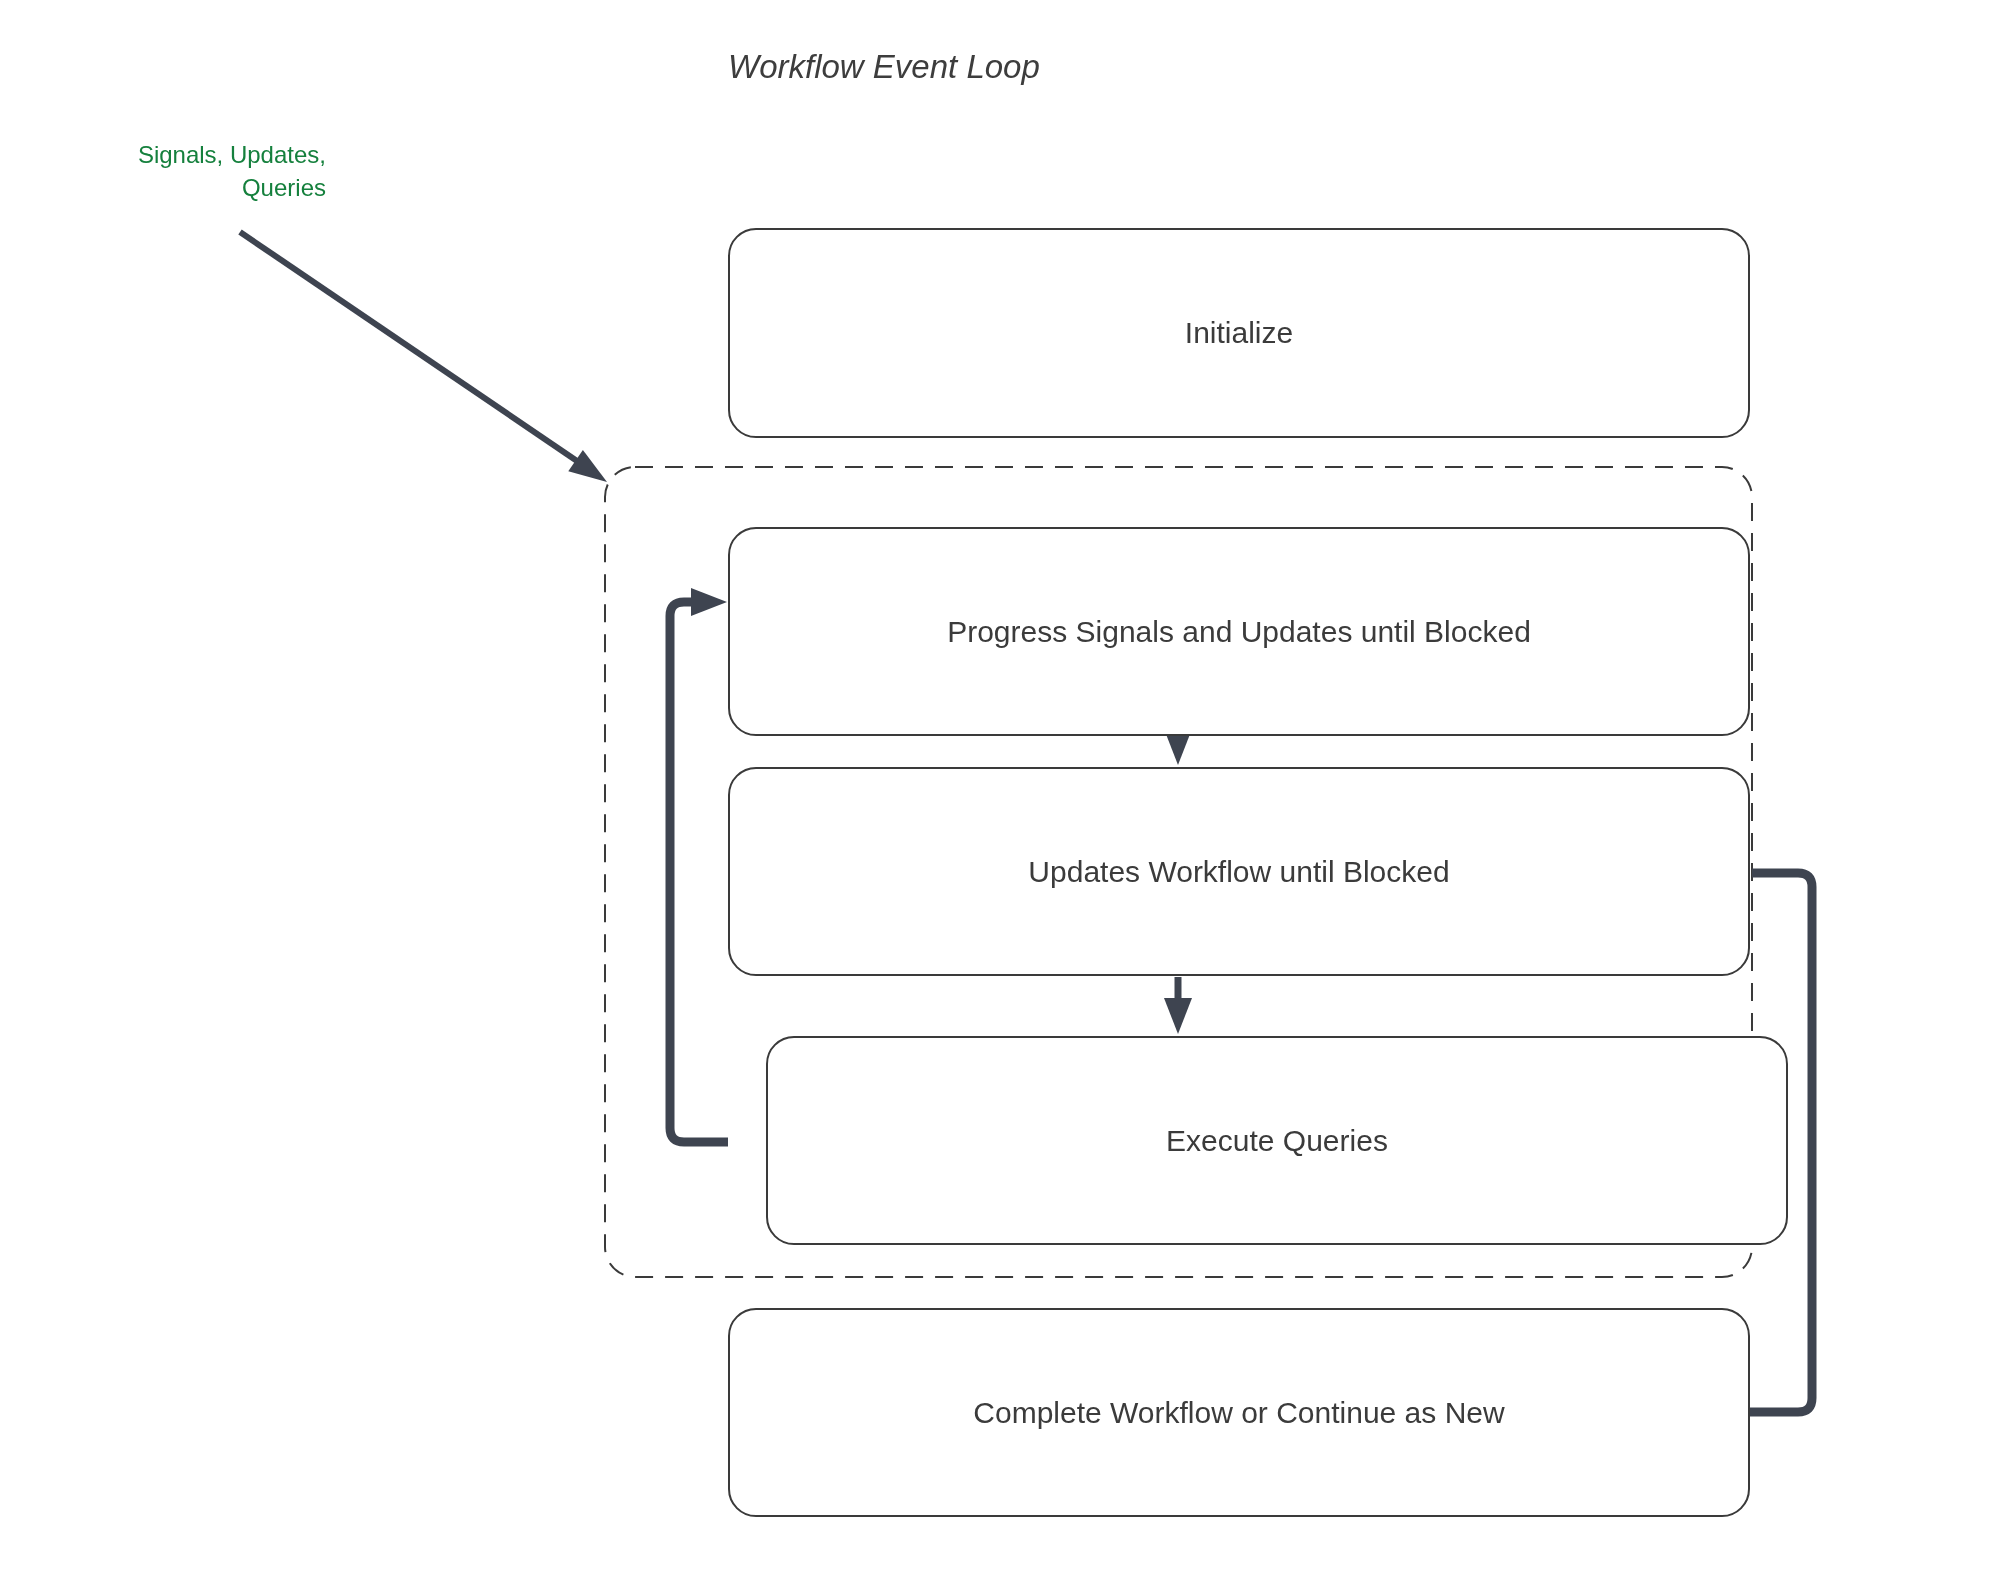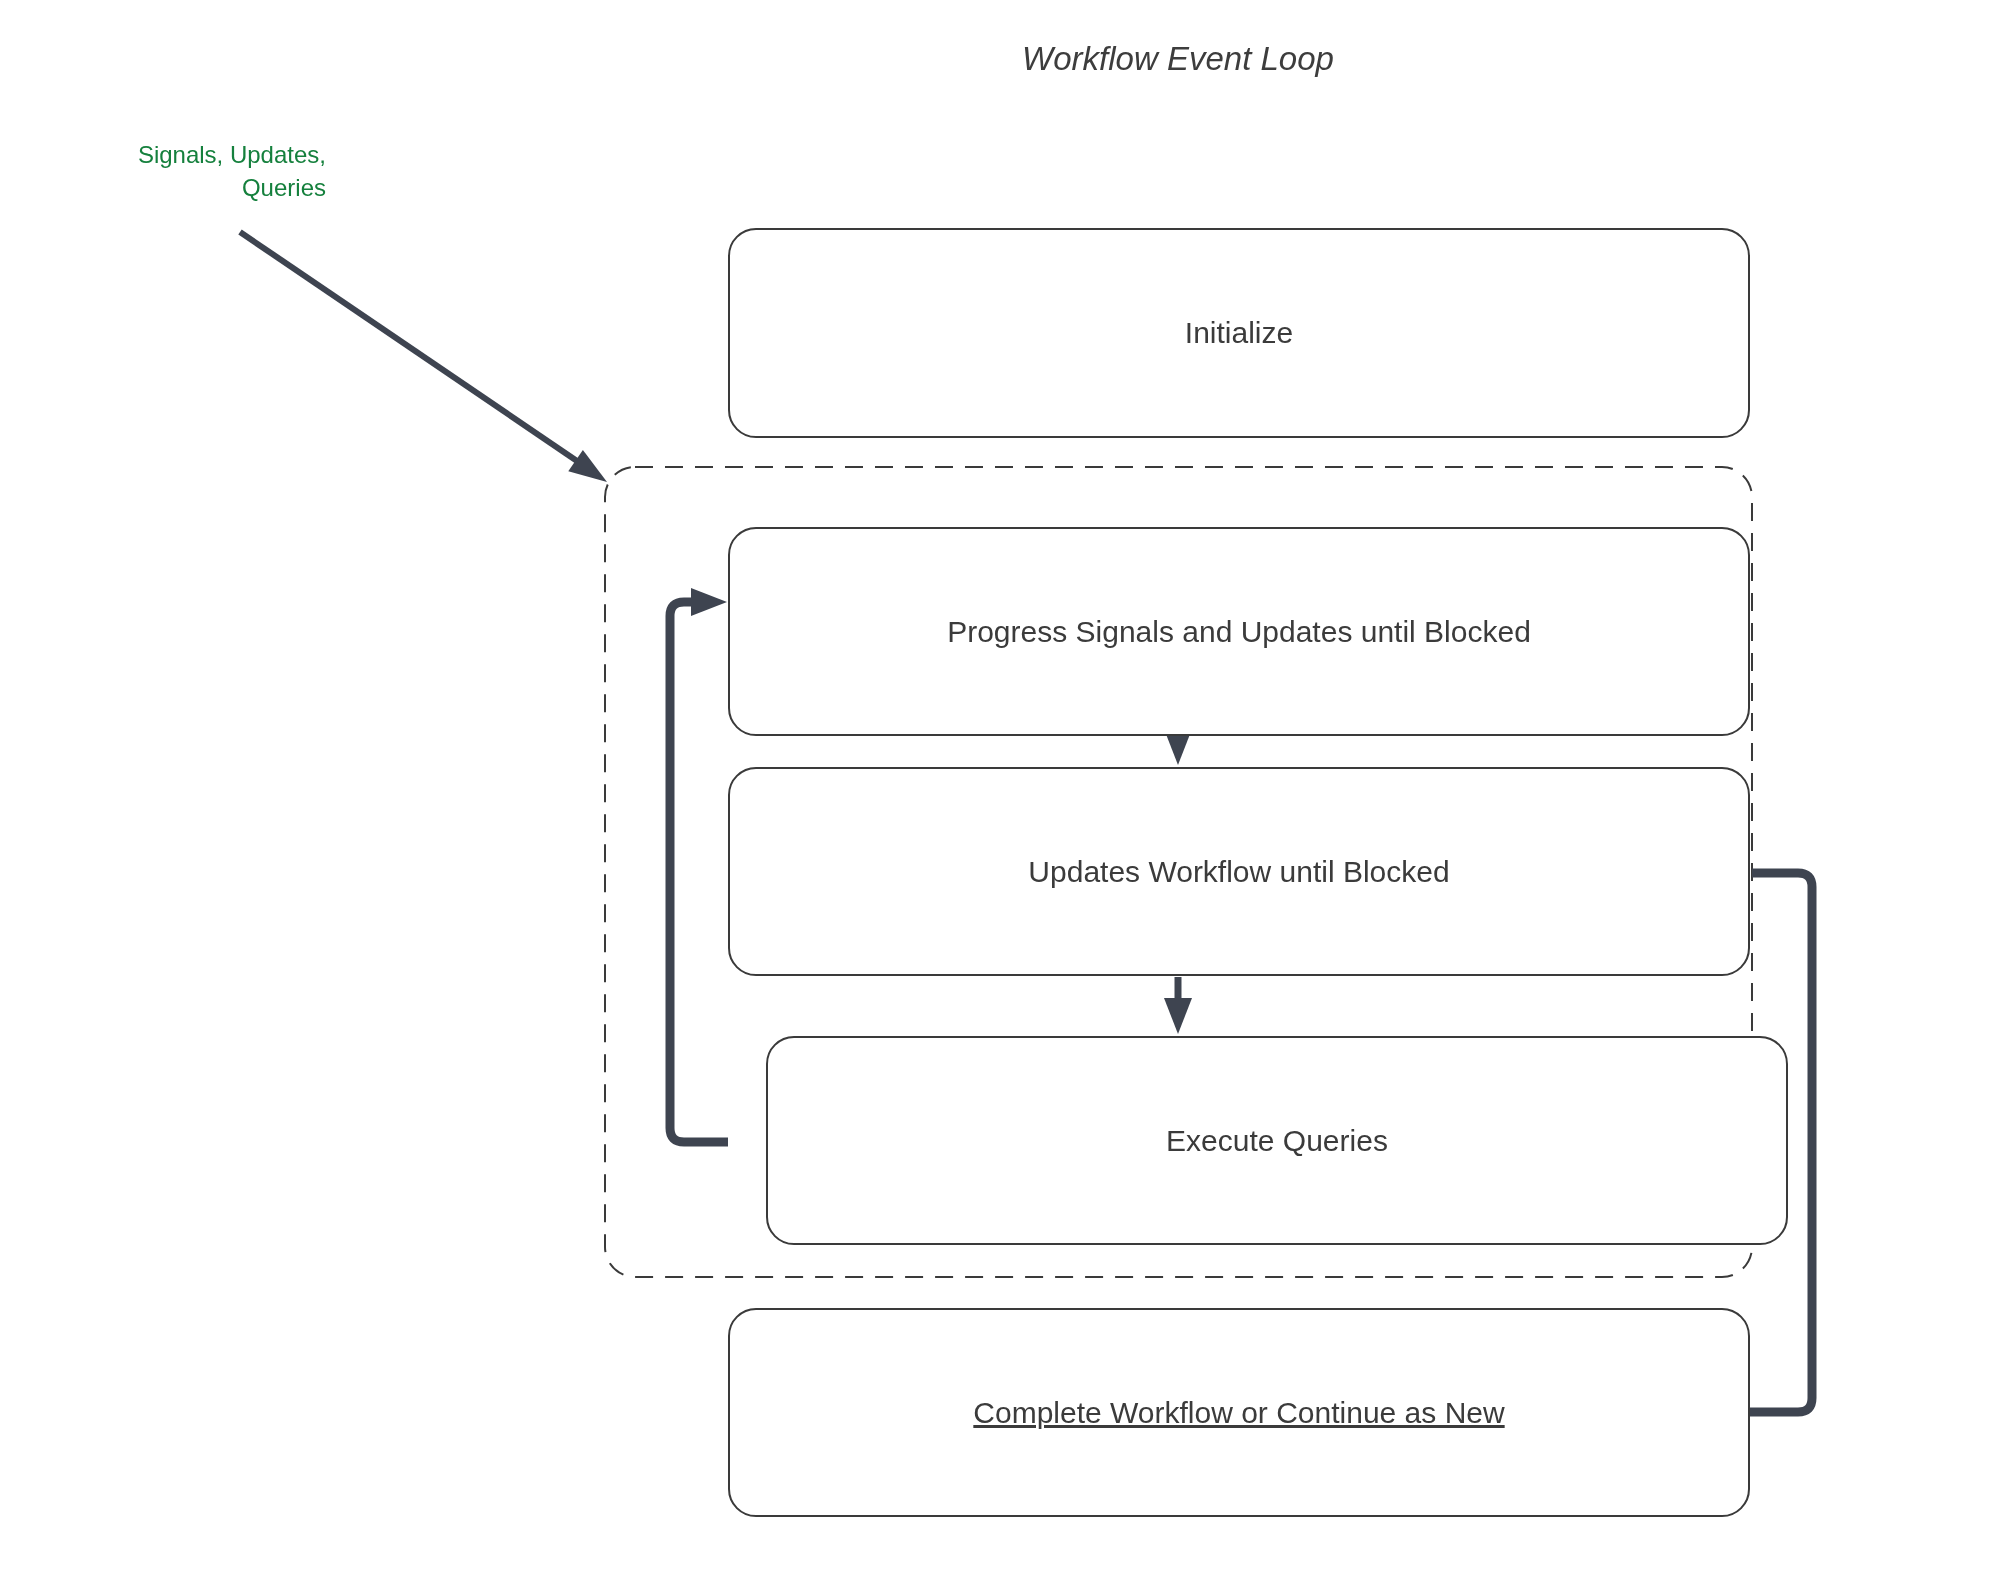--- a/index.html
+++ b/index.html
@@ -6,22 +6,22 @@
   .canvas {
     position: relative;
     width: 2006px;
     height: 1576px;
     background: #ffffff;
     font-family: "Liberation Sans", "DejaVu Sans", sans-serif;
     overflow: hidden;
   }
   .diagram-title {
     position: absolute;
-    left: 728px; top: 40px; width: 900px;
-    text-align: center;
+    left: 728px; top: 48px; width: 900px;
+    text-align: left;
     font-size: 33px;
     font-style: italic;
     color: #3d3d3d;
   }
   .ext-label {
     position: absolute;
     left: 16px; top: 138px; width: 310px;
     text-align: right;
     font-size: 24px;
     line-height: 1.38;
@@ -40,21 +40,21 @@
     align-items: center;
     justify-content: center;
     text-align: center;
     font-size: 30px;
     color: #3b3b3b;
   }
   .node-initialize { top: 228px; }
   .node-progress-signals { top: 527px; height: 209px; }
   .node-progress-workflow { top: 767px; height: 209px; }
   .node-execute-queries { top: 1036px; height: 209px; margin-left: 38px; }
-  .node-complete { top: 1308px; height: 209px; text-decoration: underline; }
+  .node-complete { top: 1308px; height: 209px; }
   .arrow-layer {
     position: absolute;
     left: 0; top: 0;
     width: 2006px; height: 1576px;
     pointer-events: none;
   }
 </style>
 </head>
 <body>
 

